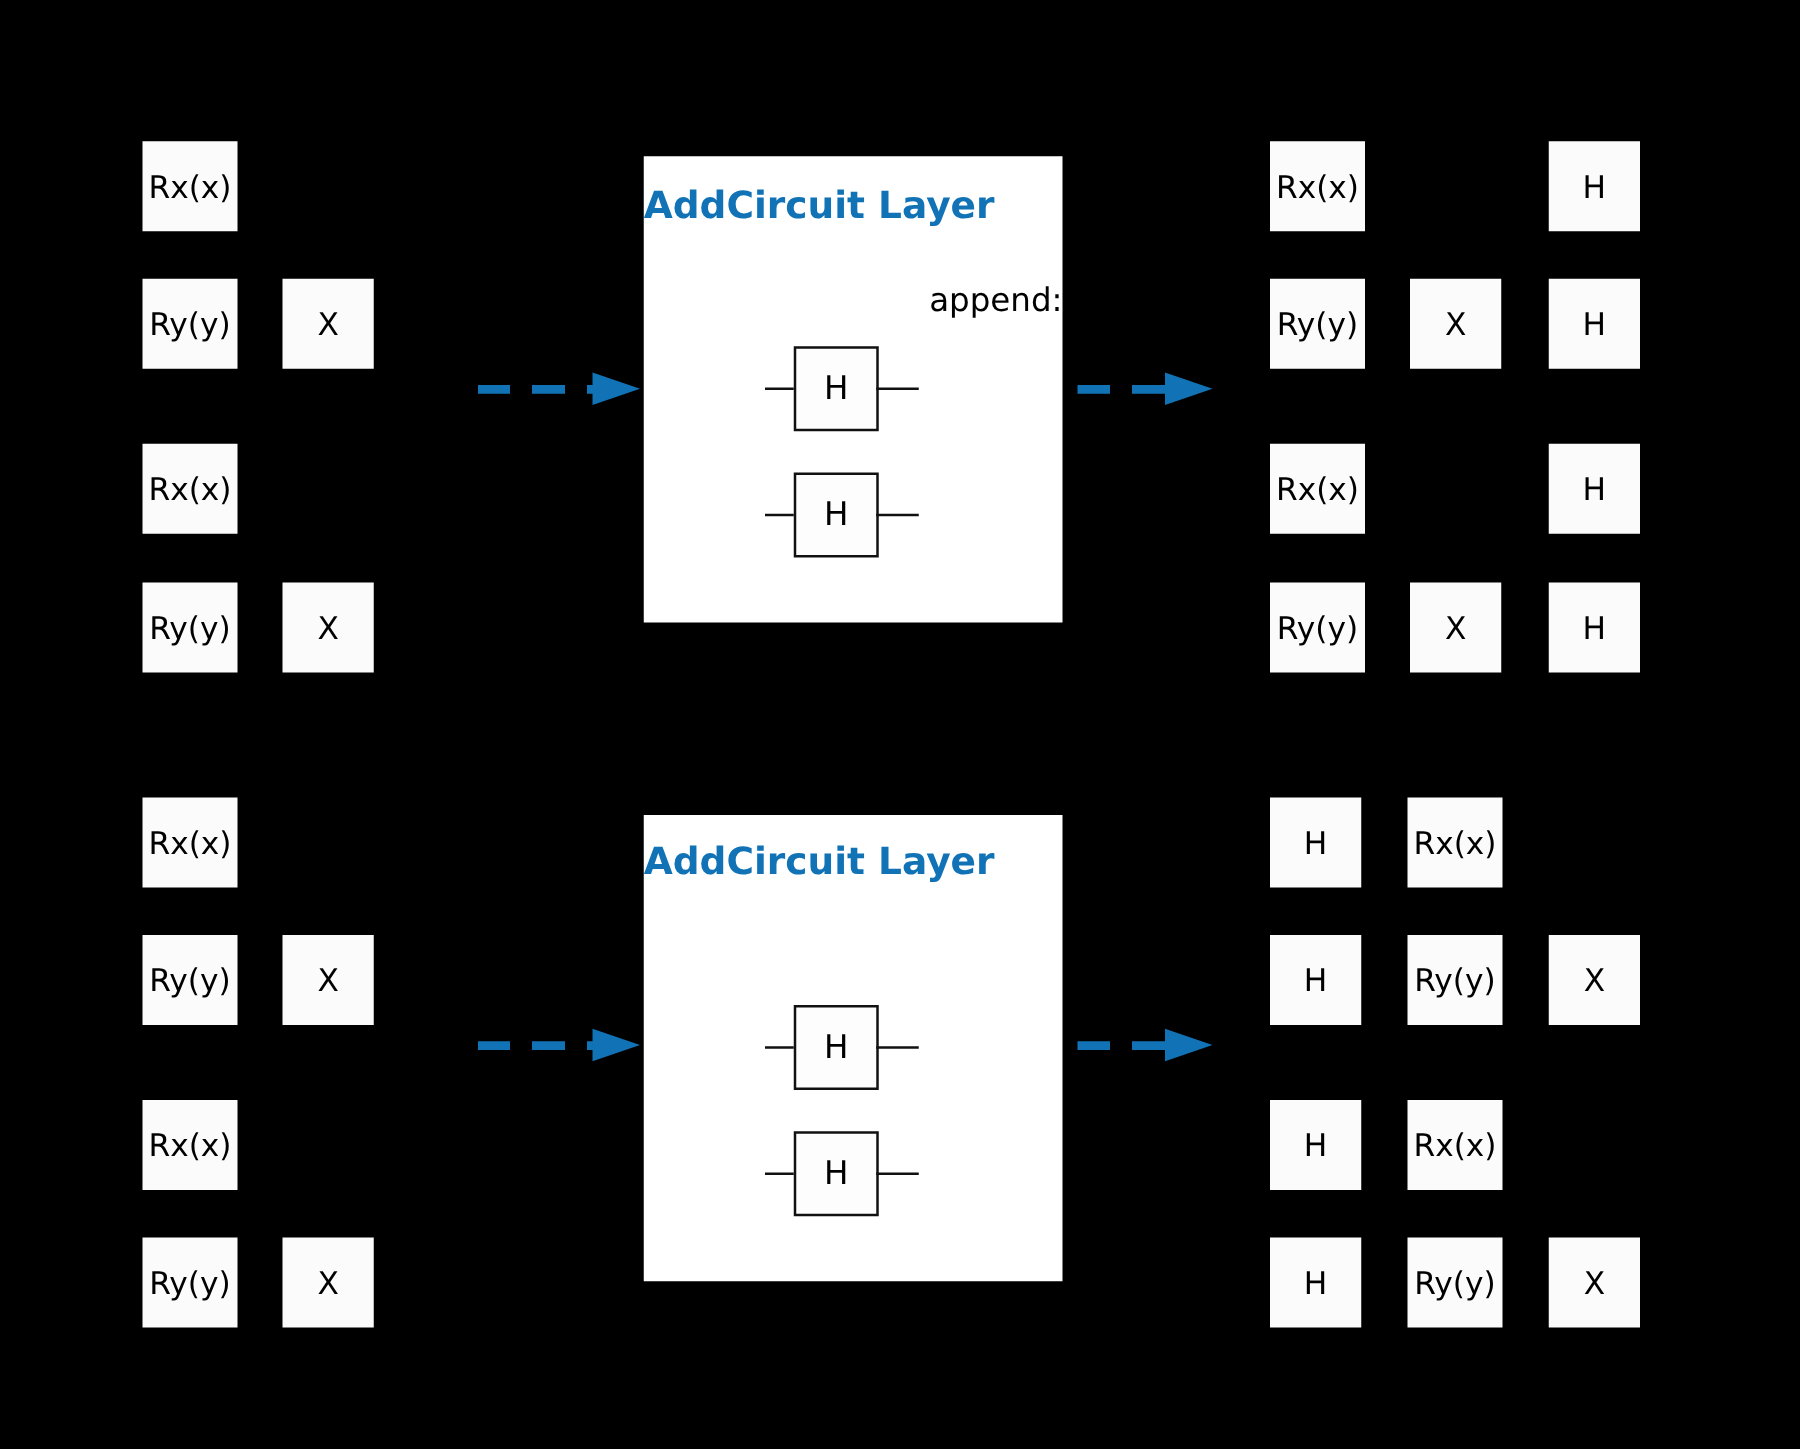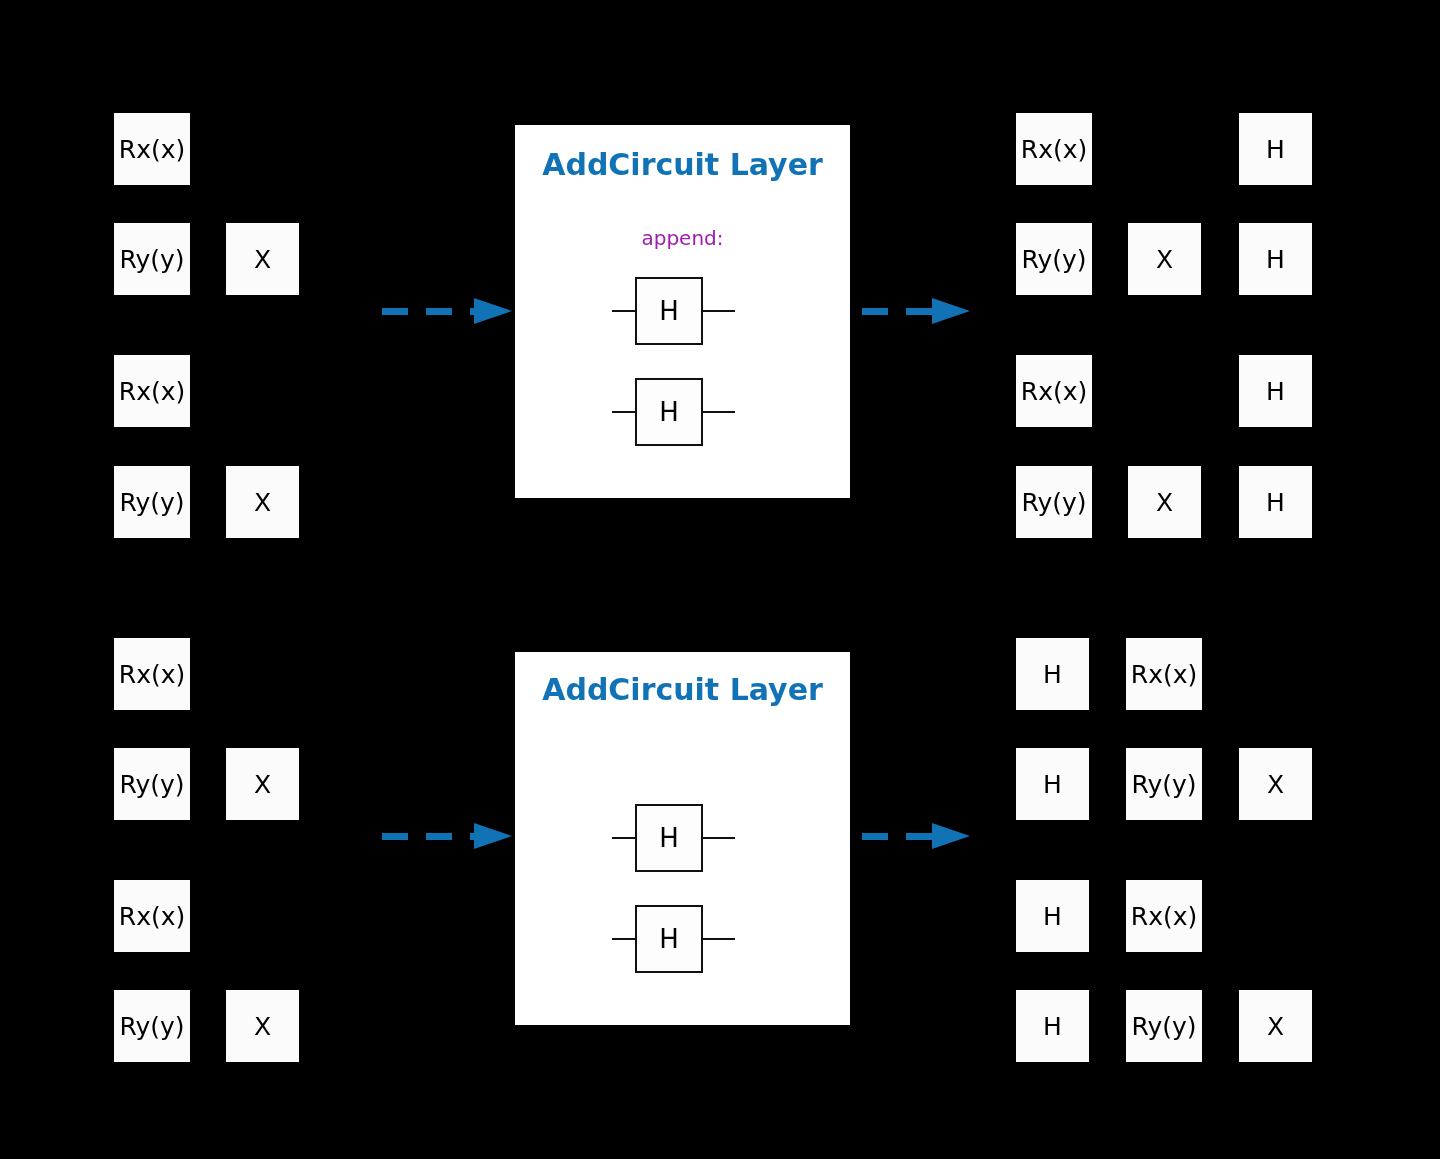--- a/index.html
+++ b/index.html
@@ -38,35 +38,35 @@
   
   .layer-panel {
     position: absolute;
     background: #ffffff;
     box-sizing: border-box;
   }
   .layer-title {
     position: absolute;
     left: 0;
     width: 100%;
-    text-align: center;
+    text-align: left;
     font-size: 30px;
     font-weight: bold;
     color: #1173b6;
     letter-spacing: 0px;
     white-space: nowrap;
   }
   .layer-sub {
     position: absolute;
     left: 0;
     width: 100%;
-    text-align: center;
-    font-size: 20px;
+    text-align: right;
+    font-size: 26px;
     font-weight: normal;
-    color: #a21caf;
+    color: #000000;
     white-space: nowrap;
   }
 
   
   .mini-gate {
     position: absolute;
     width: 68px;
     height: 68px;
     border: 2px solid #111111;
     background: #fdfdfd;

